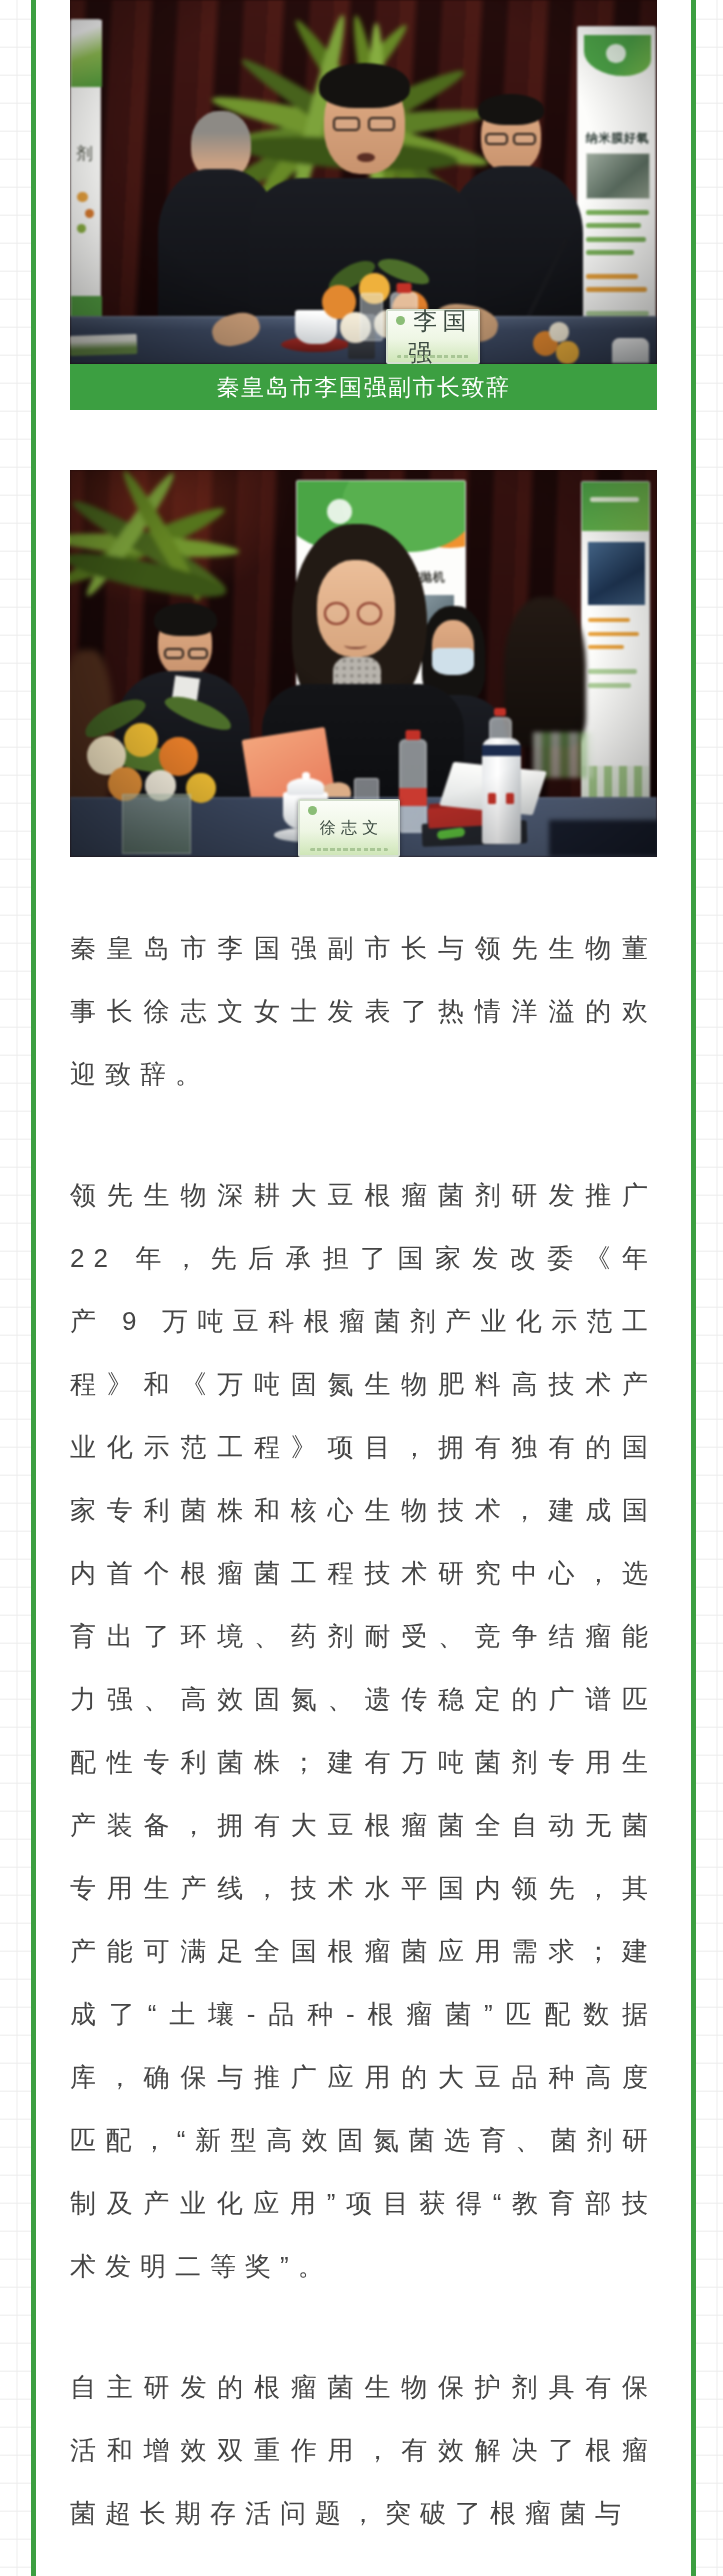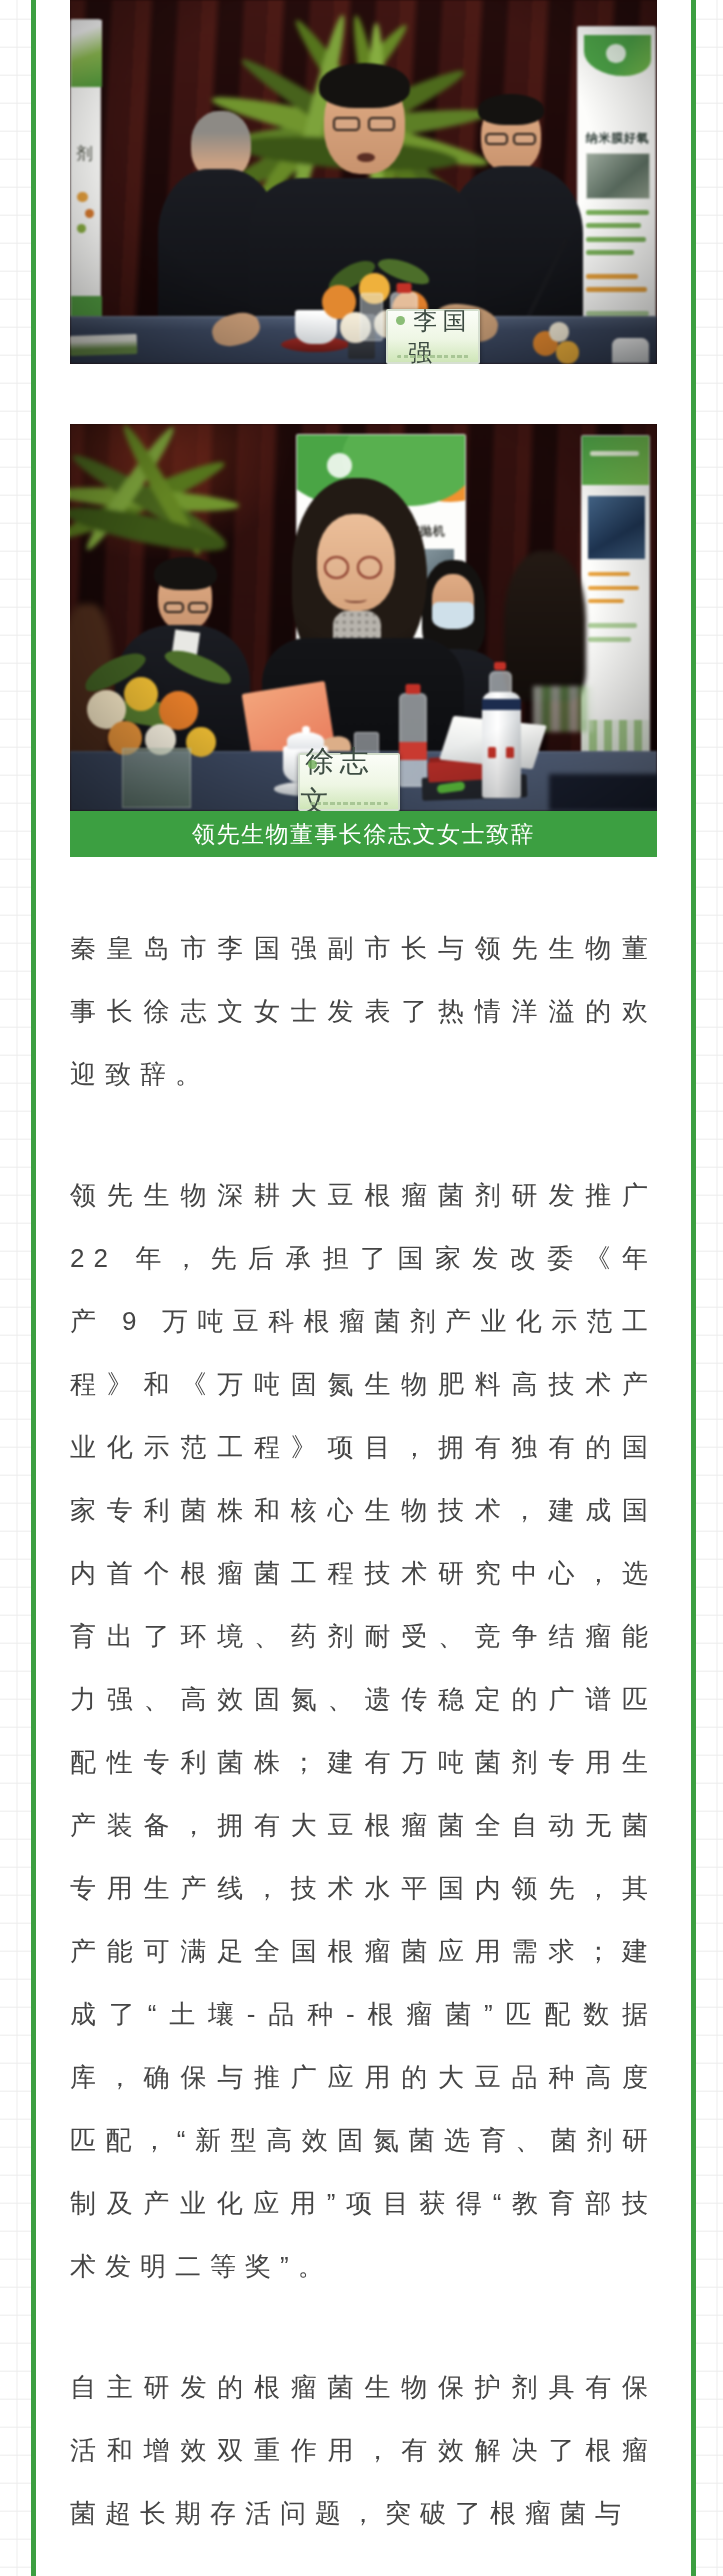--- a/index.html
+++ b/index.html
@@ -64,21 +64,21 @@
   .table2{ left:0; right:0; bottom:0; height:60px;
     background:linear-gradient(100deg,#3a465d 45%, #53617b 80%, #66748e 100%);
     box-shadow:inset 0 1.5px 0 rgba(255,255,255,.12); }
 
   .placard{
     position:absolute; background:linear-gradient(180deg,#fbfdf8 0%, #eef6e4 55%, #cfe6b8 100%);
     border:2.2px solid rgba(210,220,205,.9); border-radius:2.2px;
     box-shadow:0 1.5px 4.5px rgba(0,0,0,.45);
     display:flex; align-items:center; justify-content:center;
   }
-  .placard .nm{ font-size:29px; color:#3f4e44; letter-spacing:5.2px; text-indent:5.2px; }
+  .placard .nm{ font-size:16px; color:#3f4e44; letter-spacing:5.2px; text-indent:5.2px; }
   .placard .micro{
     position:absolute; bottom:3.7px; left:10%; right:10%; height:3px;
     background:repeating-linear-gradient(90deg,#9dbd8a 0 4.5px, transparent 4.5px 6.7px);
     border-radius:1.5px; opacity:.8;
   }
   .placard .logo-dot{ position:absolute; top:4.5px; left:7.5px; width:9px; height:9px;
     border-radius:50%; background:#6fae57; opacity:.8; }
 
   .bottle{ position:absolute; width:28.4px; border-radius:6px 6px 3px 3px;
     background:linear-gradient(180deg,rgba(235,242,246,.55) 0 55%, rgba(220,230,238,.75));
@@ -201,20 +201,21 @@
         <div class="abs vignette"></div>
       </div>
 
       <div class="placard" style="left:316px;top:309px;width:94px;height:55px;padding-left:20px;">
         <span class="logo-dot"></span>
         <span class="nm" style="font-size:24px;color:#3c4a41;">李国强</span>
         <span class="micro"></span>
       </div>
     </figure>
 
+    <div class="caption">秦皇岛市李国强副市长致辞</div>
 
     <figure class="photo photo-2">
       <div class="scene">
         <div class="abs curtain2"></div>
 
         <svg class="abs" style="left:-22.5px;top:-7.5px;" width="225" height="187" viewBox="0 0 300 250">
           <defs>
               <filter id="soft2">
                 <feGaussianBlur stdDeviation="3"></feGaussianBlur>
               </filter>
@@ -325,21 +326,20 @@
         <div class="abs vignette"></div>
       </div>
 
       <div class="placard" style="left:228px;top:329px;width:102px;height:58px;">
         <span class="logo-dot"></span>
         <span class="nm">徐志文</span>
         <span class="micro"></span>
       </div>
     </figure>
 
-    <div class="caption">领先生物董事长徐志文女士致辞</div>
 
     <div class="article">
       <p>秦皇岛市李国强副市长与领先生物董事长徐志文女士发表了热情洋溢的欢迎致辞。</p>
       <p>领先生物深耕大豆根瘤菌剂研发推广 22 年，先后承担了国家发改委《年产 9 万吨豆科根瘤菌剂产业化示范工程》和《万吨固氮生物肥料高技术产业化示范工程》项目，拥有独有的国家专利菌株和核心生物技术，建成国内首个根瘤菌工程技术研究中心，选育出了环境、药剂耐受、竞争结瘤能力强、高效固氮、遗传稳定的广谱匹配性专利菌株；建有万吨菌剂专用生产装备，拥有大豆根瘤菌全自动无菌专用生产线，技术水平国内领先，其产能可满足全国根瘤菌应用需求；建成了“土壤-品种-根瘤菌”匹配数据库，确保与推广应用的大豆品种高度匹配，“新型高效固氮菌选育、菌剂研制及产业化应用”项目获得“教育部技术发明二等奖”。</p>
       <p>自主研发的根瘤菌生物保护剂具有保活和增效双重作用，有效解决了根瘤菌超长期存活问题，突破了根瘤菌与</p>
     </div>
 
   </div>
 </div>
 

